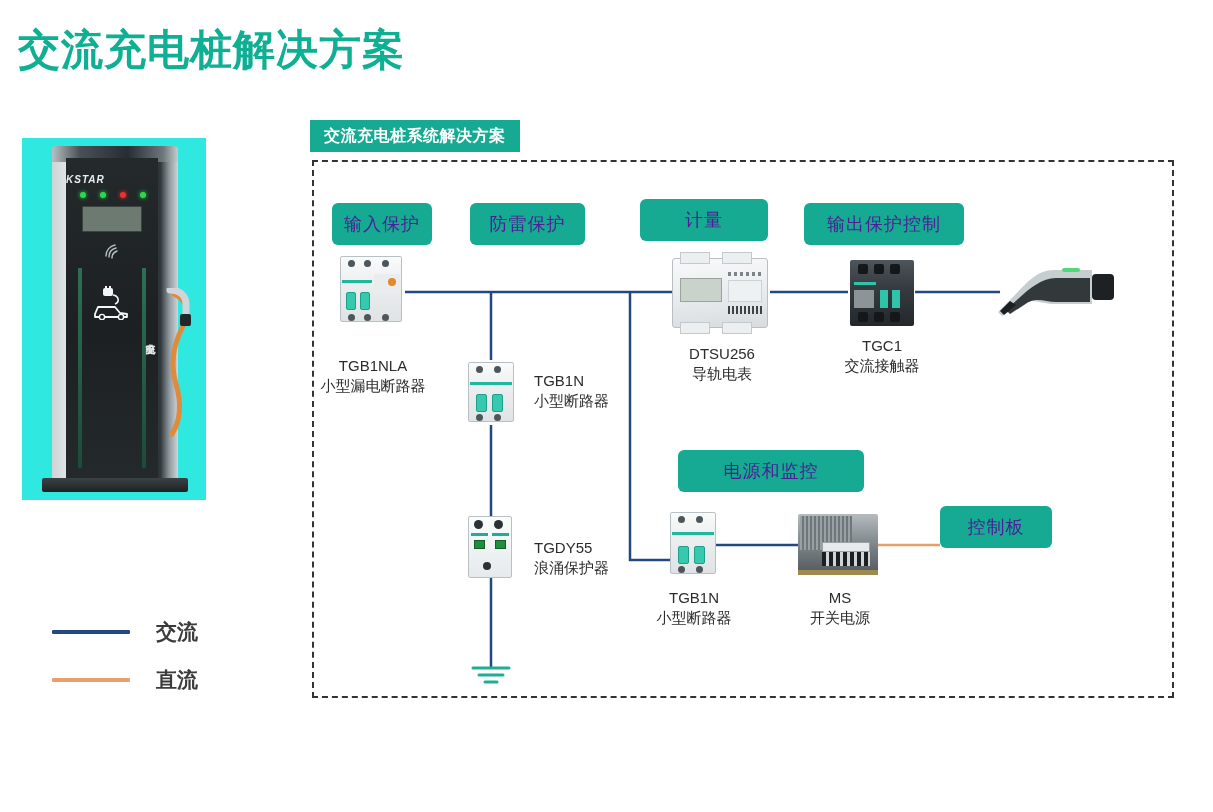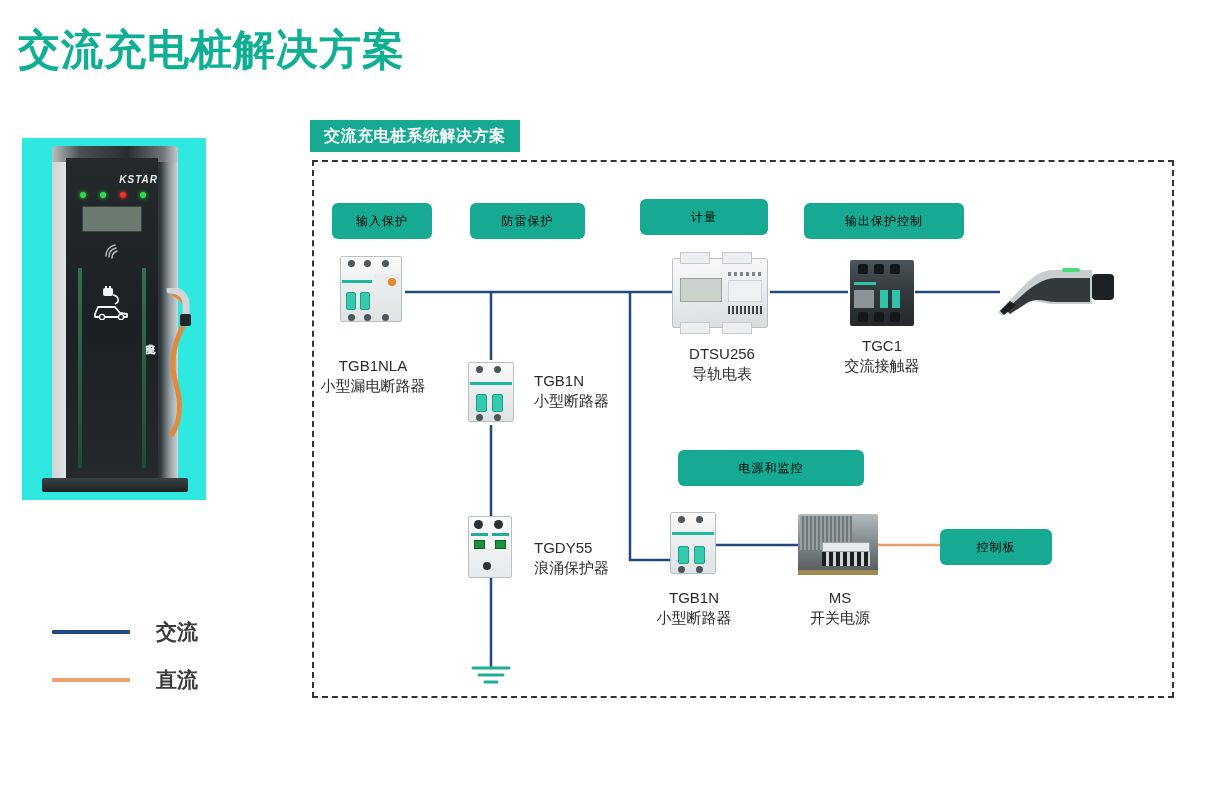--- a/index.html
+++ b/index.html
@@ -34,21 +34,21 @@
     position: absolute; left: 30px; top: 8px; width: 126px; height: 16px;
     background: linear-gradient(90deg,#b9c0c3,#4a5154 22%,#272d30 60%,#6d767a 88%,#c6ccce);
     border-radius: 4px 4px 0 0;
   }
   .pile-face {
     position: absolute; left: 44px; top: 20px; width: 92px; height: 320px;
     background: linear-gradient(180deg,#24292c,#1c2022 55%,#24292c);
   }
   .pile-brand {
     position: absolute; left: 44px; top: 36px; width: 92px;
-    text-align: right; color: #e9eef0; font-size: 10px;
+    text-align: left; color: #e9eef0; font-size: 10px;
     font-weight: bold; font-style: italic; letter-spacing: 1px;
   }
   .pile-leds { position: absolute; left: 58px; top: 54px; width: 66px;
     display: flex; justify-content: space-between; }
   .led { width: 6px; height: 6px; border-radius: 50%; }
   .led.g { background: #29d94a; box-shadow: 0 0 4px #29d94a; }
   .led.r { background: #f0302a; box-shadow: 0 0 4px #f0302a; }
   .pile-screen {
     position: absolute; left: 60px; top: 68px; width: 60px; height: 26px;
     background: #6d7a72; border: 1px solid #3b4441; border-radius: 1px;
@@ -104,25 +104,25 @@
   }
   .diagram-frame {
     position: absolute; left: 312px; top: 160px;
     width: 862px; height: 538px;
     border: 2px dashed #333333;
   }
 
   
   .pill {
     position: absolute;
-    background: #15aa91; color: #000000;
+    background: #15aa91; color: #4c1d95;
     border-radius: 6px;
     display: flex; align-items: center; justify-content: center;
-    font-size: 12px; letter-spacing: 1px;
-    height: 36px;
+    font-size: 18px; letter-spacing: 1px;
+    height: 42px;
   }
 
   
   #wires { position: absolute; left: 0; top: 0; width: 1213px; height: 812px;
            pointer-events: none; }
 
   
   .comp { position: absolute; }
 
   
@@ -281,21 +281,21 @@
     <path d="M479 675 L503 675"></path>
     <path d="M485 682 L497 682"></path>
   </g>
 </svg>
 
 <div class="pill" style="left:332px;top:203px;width:100px">输入保护</div>
 <div class="pill" style="left:470px;top:203px;width:115px">防雷保护</div>
 <div class="pill" style="left:640px;top:199px;width:128px">计量</div>
 <div class="pill" style="left:678px;top:450px;width:186px">电源和监控</div>
 <div class="pill" style="left:804px;top:203px;width:160px">输出保护控制</div>
-<div class="pill" style="left:940px;top:529px;width:112px">控制板</div>
+<div class="pill" style="left:940px;top:506px;width:112px">控制板</div>
 
 <div class="comp" style="left:338px;top:248px;width:70px;height:82px">
   <div class="mcb-body" style="left:2px;top:8px;width:62px;height:66px;"></div>
   <div class="mcb-term" style="left:10px;top:12px;width:7px;height:7px"></div>
   <div class="mcb-term" style="left:26px;top:12px;width:7px;height:7px"></div>
   <div class="mcb-term" style="left:44px;top:12px;width:7px;height:7px"></div>
   <div class="mcb-strip" style="left:4px;top:32px;width:30px;height:3px"></div>
   <div class="mcb-label" style="left:36px;top:26px;width:26px;height:20px"></div>
   <div style="position:absolute;left:50px;top:30px;width:8px;height:8px;border-radius:50%;background:#e8862a"></div>
   <div class="mcb-toggle" style="left:8px;top:44px;width:10px;height:18px"></div>

